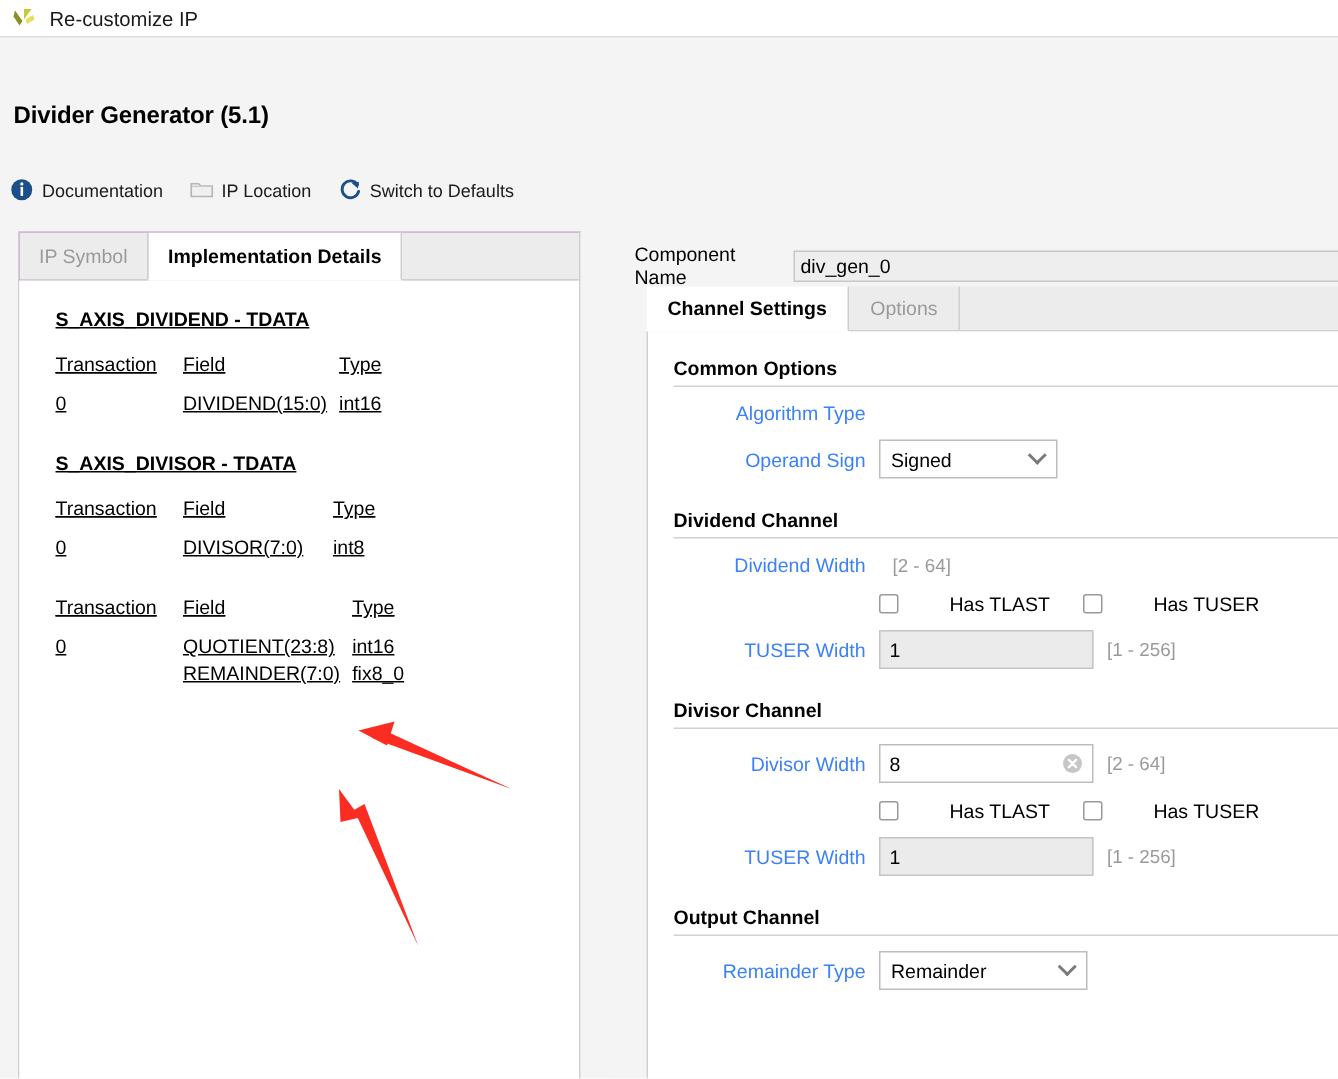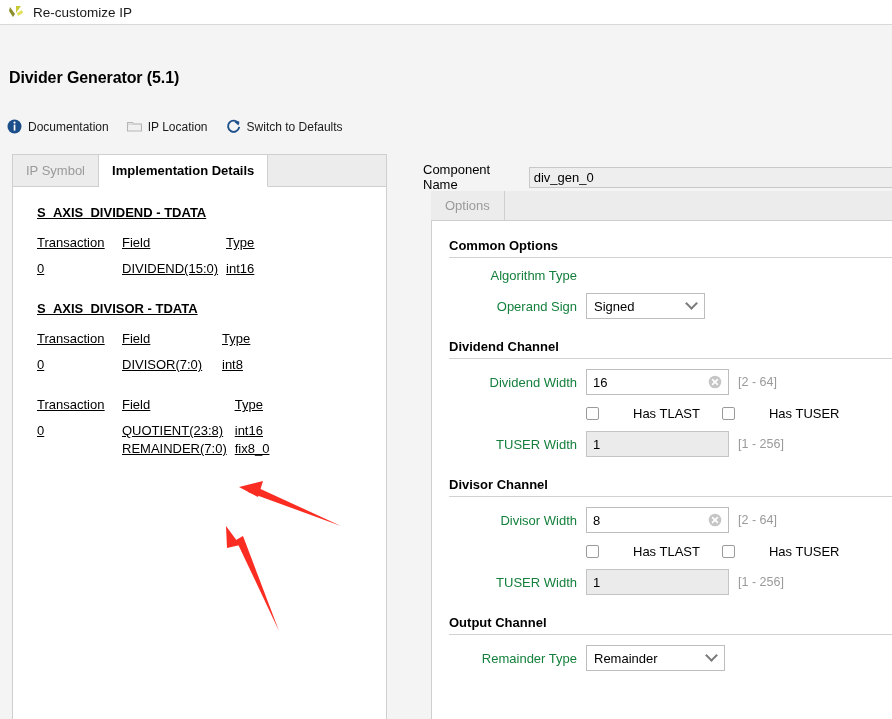--- a/index.html
+++ b/index.html
@@ -145,21 +145,21 @@
     font-size: 13px; font-weight: bold; color: #000;
     margin: 0 0 0 17px; padding-bottom: 4px;
   }
   .section-rule { height: 1px; background: #d2d2d2; margin: 0 10px 0 17px; }
 
   .field-row {
     display: flex; align-items: center;
     margin-top: 10px; padding-left: 17px;
   }
   .field-label {
-    font-size: 13px; color: #15803d; text-align: right;
+    font-size: 13px; color: #3b82f6; text-align: right;
     width: 128px; margin-right: 9px; flex: none;
   }
   .sel {
     position: relative;
     width: 119px; height: 26px;
     background: #ffffff;
     border: 1px solid #bdbdbd;
     display: flex; align-items: center;
     padding-left: 7px;
     font-size: 13px; color: #000;
@@ -326,20 +326,23 @@
   </div>
 
   <div class="right-panel">
 
     <div class="comp-row">
       <span class="comp-label">Component Name</span>
       <input class="comp-input" value="div_gen_0" style="">
     </div>
 
     <div class="rtabstrip">
+      <div class="rtab active">
+        <span>Channel Settings</span>
+      </div>
       <div class="rtab">
         <span>Options</span>
       </div>
     </div>
 
     <div class="rcontent">
 
       <div class="section">
         <div class="section-title">Common Options</div>
         <div class="section-rule"></div>
@@ -358,27 +361,20 @@
       </div>
 
       <div class="sect-gap"></div>
 
       <div class="section">
         <div class="section-title">Dividend Channel</div>
         <div class="section-rule"></div>
 
         <div class="field-row">
           <span class="field-label">Dividend Width</span>
-          <div class="txt">
-            <span>16</span>
-            <svg class="clear-ic" viewBox="0 0 14 14">
-              <circle cx="7" cy="7" r="6.3" fill="#c6c6c6"></circle>
-              <path d="M4.6 4.6 L9.4 9.4 M9.4 4.6 L4.6 9.4" stroke="#ffffff" stroke-width="1.6" stroke-linecap="round"></path>
-            </svg>
-          </div>
           <span class="range-hint">[2 - 64]</span>
         </div>
 
         <div class="cb-row">
           <span class="cb-spacer"></span>
           <span class="cb-item">
             <span class="cb-box"></span>
             <span class="cb-label">Has TLAST</span>
           </span>
           <span class="cb-item">

